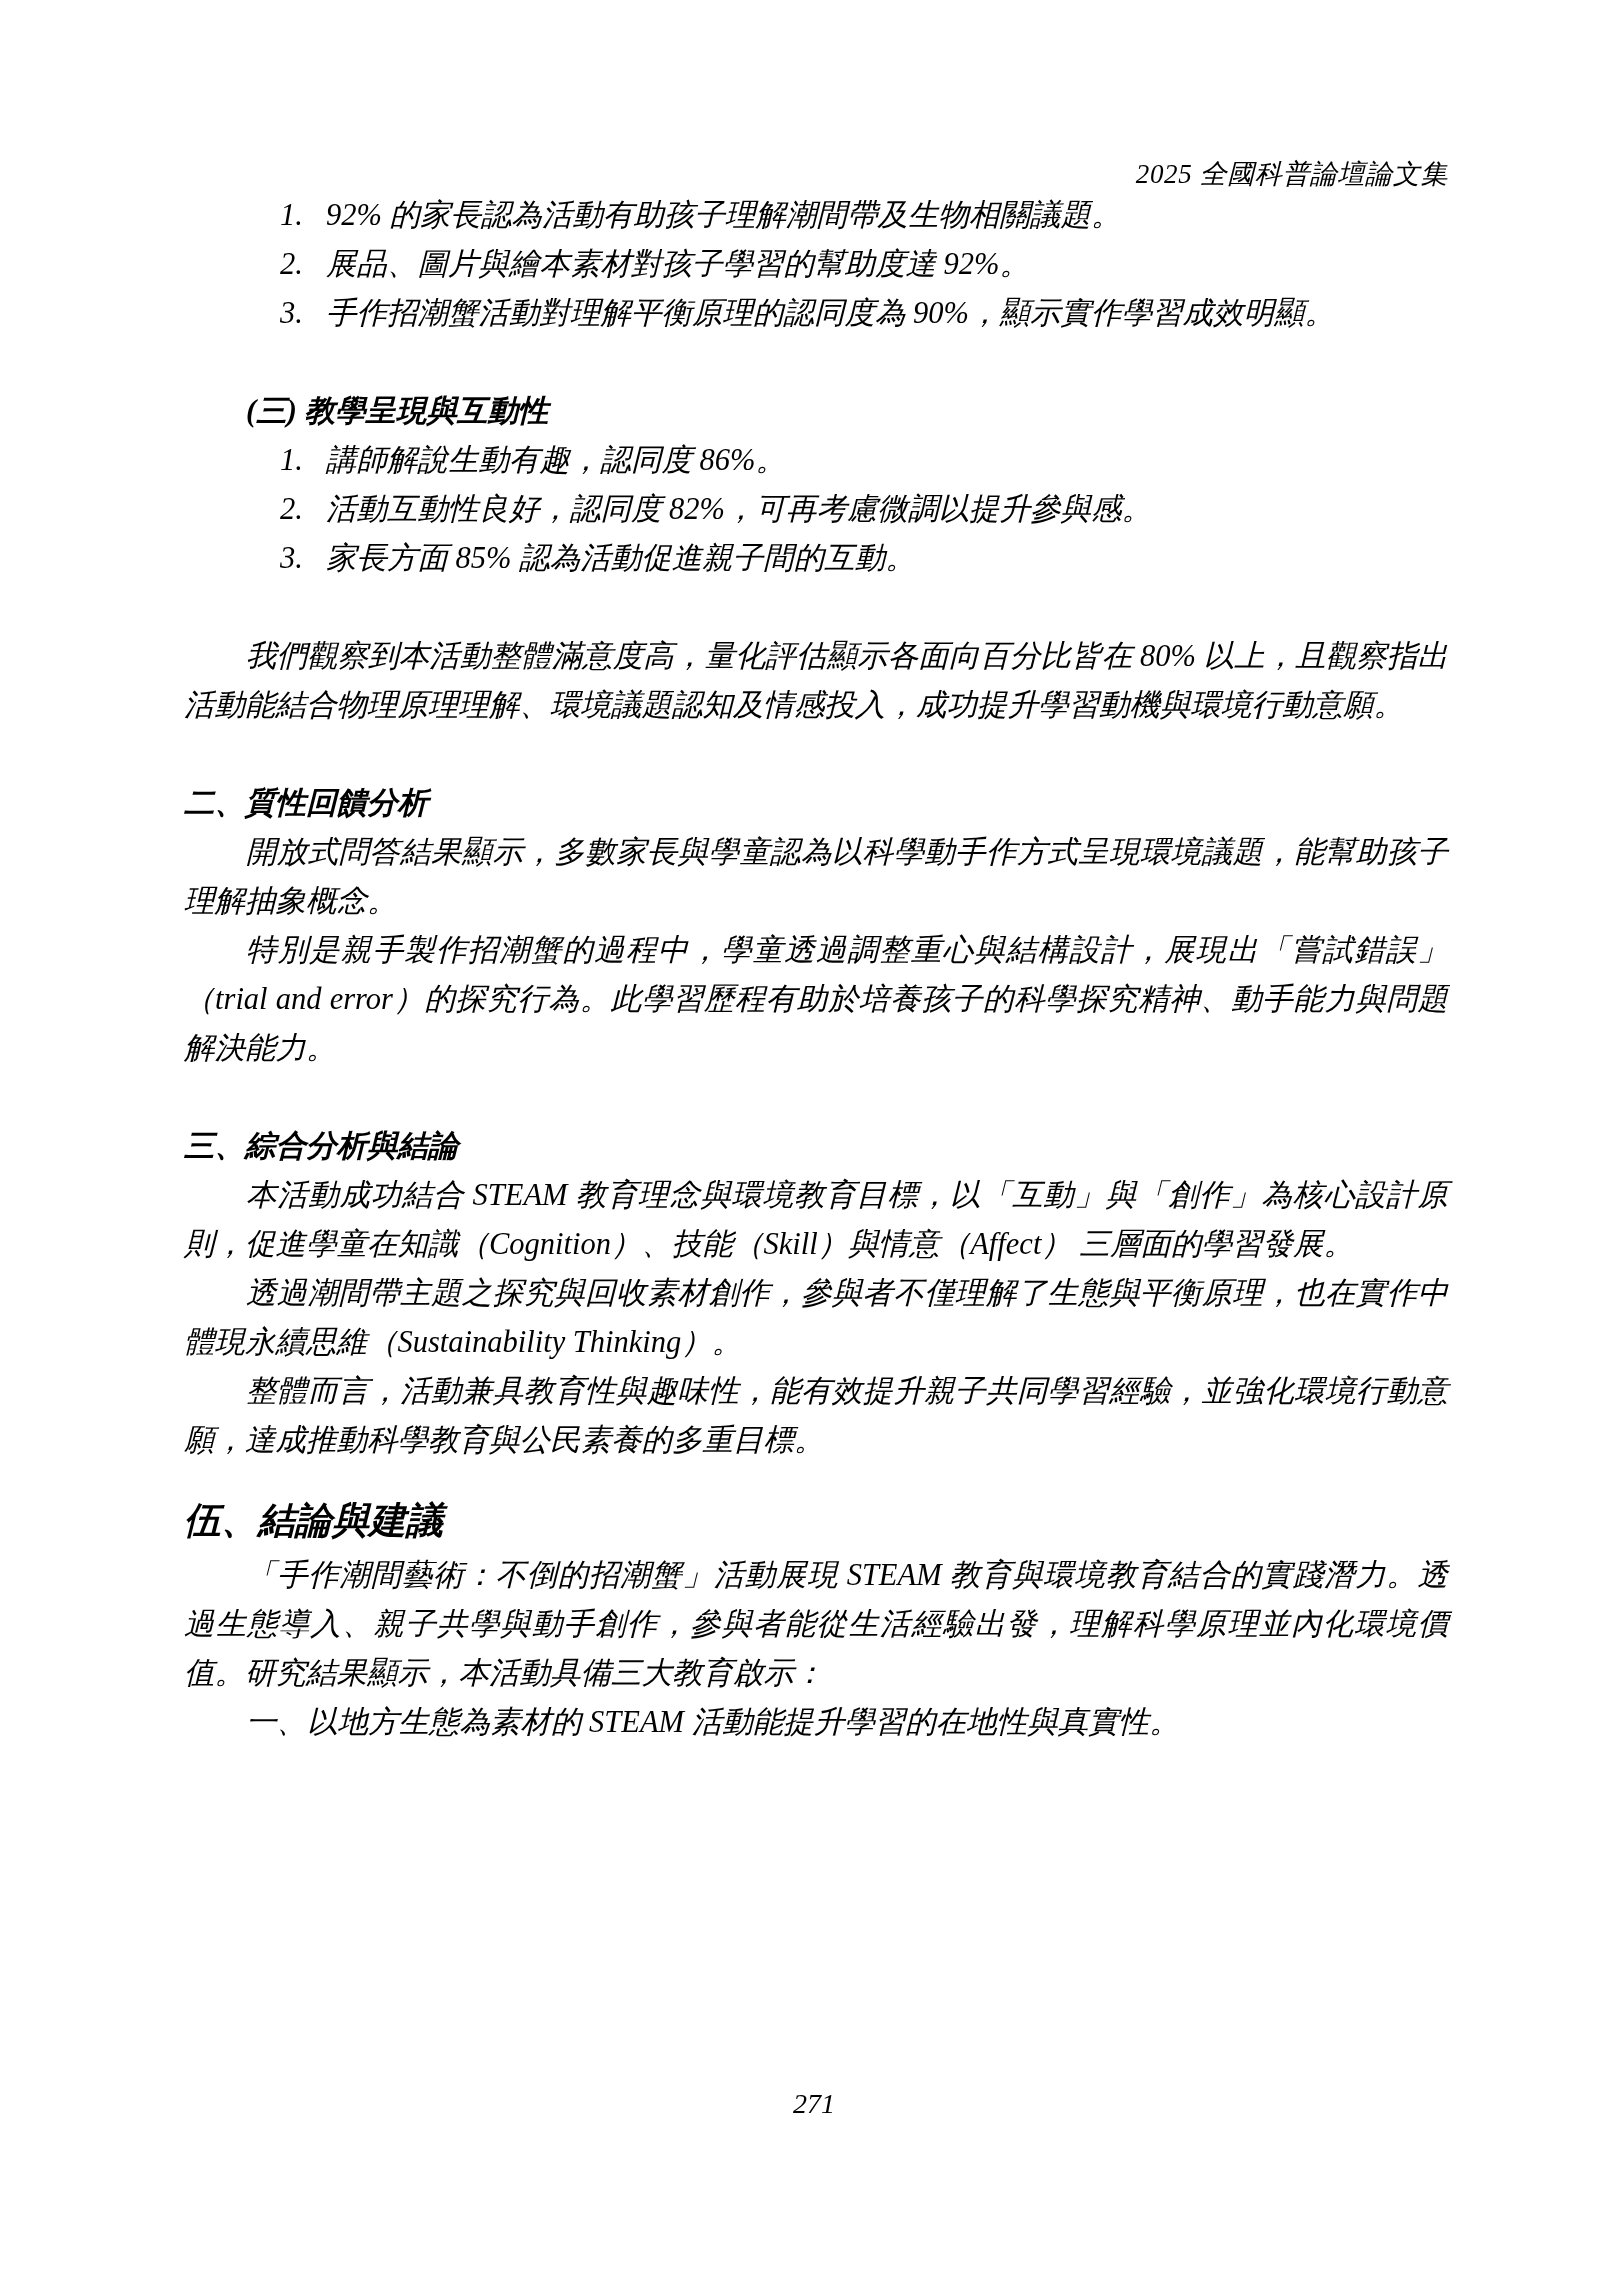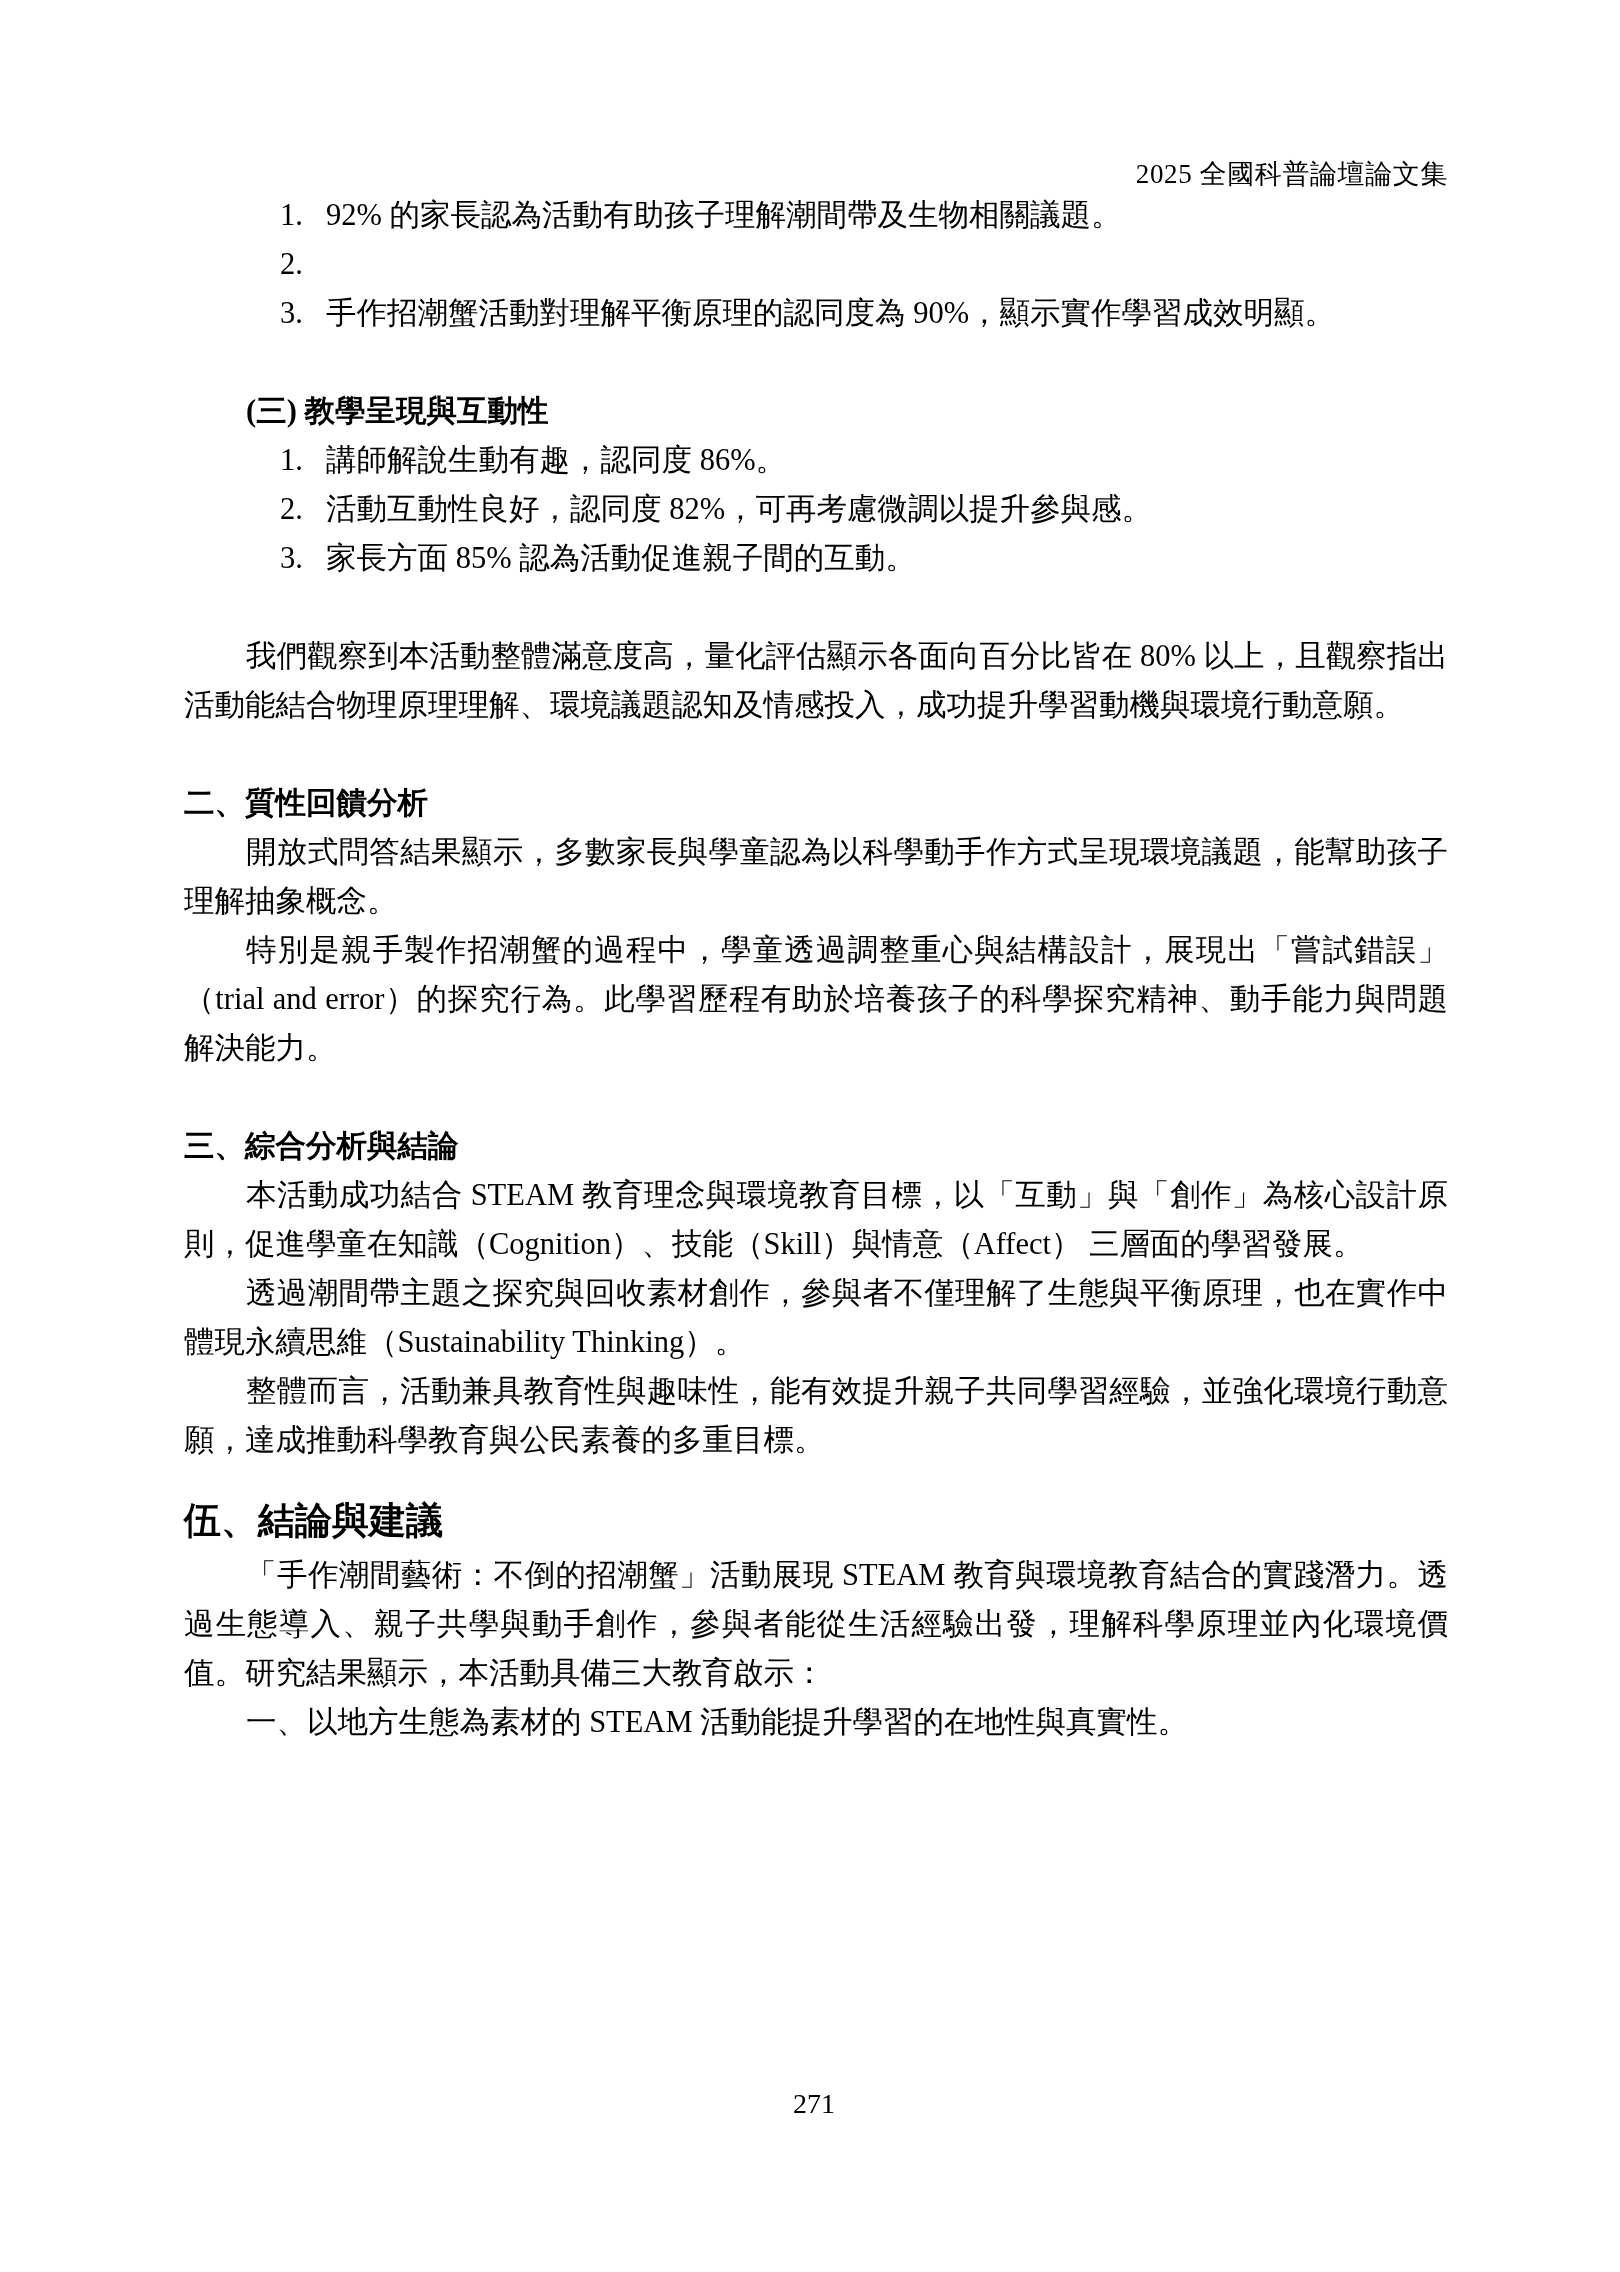--- a/index.html
+++ b/index.html
@@ -13,20 +13,21 @@
     color: #000000;
     font-family: "Liberation Serif", "DejaVu Serif", serif;
     position: relative;
     overflow: hidden;
   }
   .page {
     position: absolute;
     inset: 0;
     box-sizing: border-box;
     padding: 158px 172px 8px 184px;
+    font-style: italic;
   }
   .running-header {
     font-size: 27px;
     line-height: 33px;
     text-align: right;
     letter-spacing: 0.6px;
   }
   
   .sub-heading {
     font-size: 30.5px;
@@ -101,20 +102,21 @@
   <div class="running-header">2025 全國科普論壇論文集</div>
 
 
   <div class="olist">
     <div class="li">
       <span class="li-num">1.</span>
       <span class="li-text">92% 的家長認為活動有助孩子理解潮間帶及生物相關議題。</span>
     </div>
     <div class="li">
       <span class="li-num">2.</span>
+      <span class="li-text">展品、圖片與繪本素材對孩子學習的幫助度達 92%。</span>
     </div>
     <div class="li">
       <span class="li-num">3.</span>
       <span class="li-text">手作招潮蟹活動對理解平衡原理的認同度為 90%，顯示實作學習成效明顯。</span>
     </div>
   </div>
 
   <h3 class="sub-heading">(三) 教學呈現與互動性</h3>
 
   <div class="olist">

